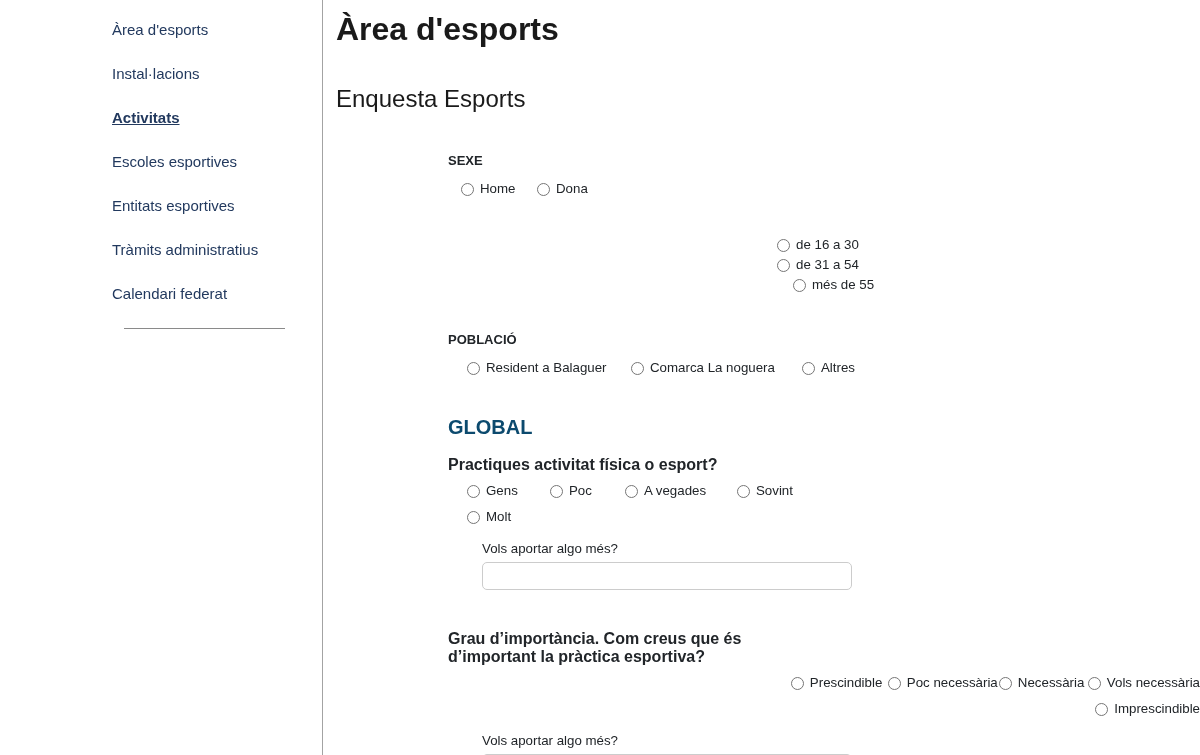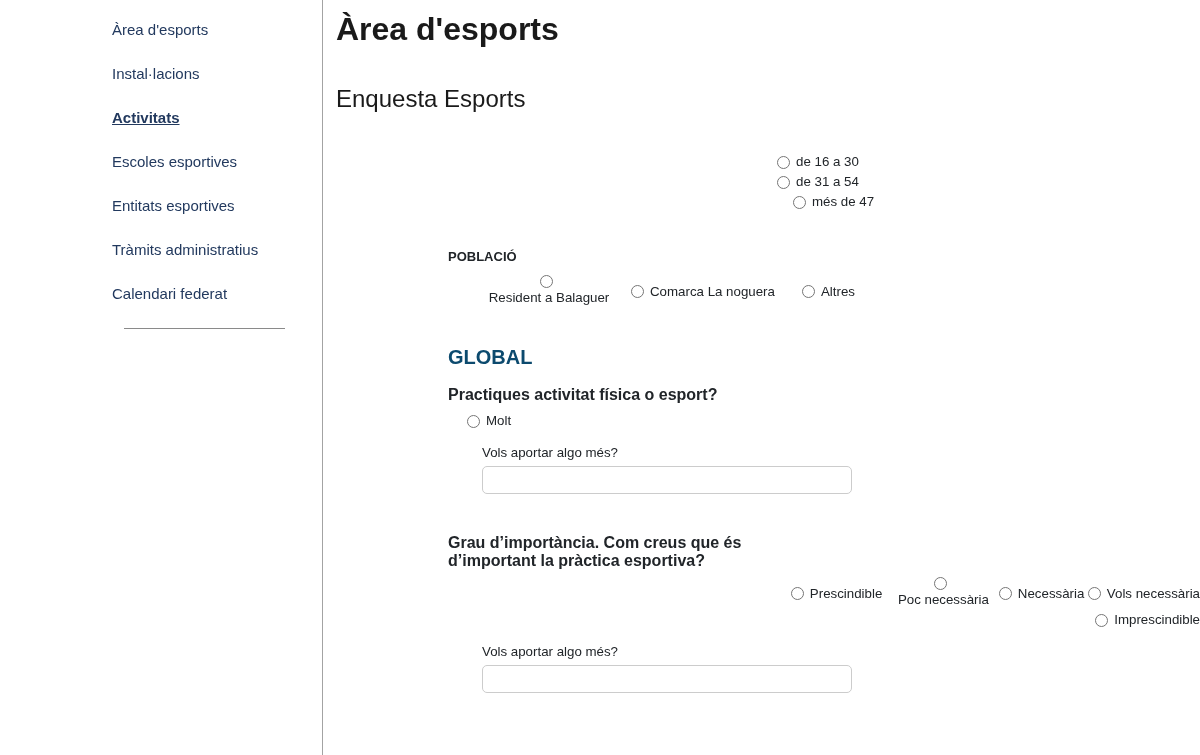--- a/index.html
+++ b/index.html
@@ -75,21 +75,21 @@
     font-size: 13px;
     font-weight: 700;
     color: #212529;
     line-height: 18px;
     margin-bottom: 9px;
   }
   .opts {
     display: flex;
     align-items: center;
   }
-  .opts.row2 { }
+  .opts.row2 { margin-top: 6px; }
   .opt {
     display: inline-flex;
     align-items: center;
     font-size: 13.3px;
     line-height: 20px;
     color: #212529;
     cursor: pointer;
   }
   .opt input[type="radio"] {
     appearance: none;
@@ -104,21 +104,21 @@
   }
 
   
   .g-sexe .opts { padding-left: 13px; }
   .g-sexe .opt:nth-child(1) { min-width: 76px; }
 
   .g-edat .opts { padding-left: 19px; flex-direction: column; }
   .g-edat .opt:nth-child(1), .g-edat .opt:nth-child(2) { min-width: 113px; }
 
   .g-pob .opts { padding-left: 19px; }
-  .g-pob .opt:nth-child(1) { min-width: 164px; flex-direction: column; }
+  .g-pob .opt:nth-child(1) { min-width: 164px; }
   .g-pob .opt:nth-child(2) { min-width: 171px; }
 
   .global-heading {
     font-size: 20px;
     font-weight: 700;
     color: #0c4a6e;
     line-height: 27px;
     margin: 30px 0 15px 0;
   }
 
@@ -132,21 +132,21 @@
     margin-bottom: 7px;
     max-width: 372px;
   }
   .q1 .opts { padding-left: 19px; }
   .q1 .opts.row1 .opt:nth-child(1) { min-width: 83px; }
   .q1 .opts.row1 .opt:nth-child(2) { min-width: 75px; }
   .q1 .opts.row1 .opt:nth-child(3) { min-width: 112px; }
 
   .q2 .opts { padding-left: 6px; justify-content: flex-end; }
   .q2 .opts.row1 .opt:nth-child(1) { min-width: 97px; }
-  .q2 .opts.row1 .opt:nth-child(2) { min-width: 111px; flex-direction: column; }
+  .q2 .opts.row1 .opt:nth-child(2) { min-width: 111px; }
   .q2 .opts.row1 .opt:nth-child(3) { min-width: 89px; }
 
   .comment {
     margin: 13px 0 0 34px;
   }
   .comment-label {
     font-size: 13.3px;
     color: #212529;
     line-height: 18px;
     margin-bottom: 4px;
@@ -179,34 +179,47 @@
 </nav>
 
 <div class="vdivider"></div>
 
 <main class="main">
   <h1 class="page-title">Àrea d'esports</h1>
   <h2 class="survey-title">Enquesta Esports</h2>
 
   <form class="survey-form">
 
+    <div class="group g-sexe">
+      <div class="glabel">SEXE</div>
+      <div class="opts">
+        <label class="opt">
+          <input type="radio" name="sexe" style="">
+          <span>Home</span>
+        </label>
+        <label class="opt">
+          <input type="radio" name="sexe" style="">
+          <span>Dona</span>
+        </label>
+      </div>
+    </div>
 
     <div class="group g-edat">
       <div class="opts">
         <label class="opt">
           <input type="radio" name="edat" style="">
           <span>de 16 a 30</span>
         </label>
         <label class="opt">
           <input type="radio" name="edat" style="">
           <span>de 31 a 54</span>
         </label>
         <label class="opt">
           <input type="radio" name="edat" style="">
-          <span>més de 47</span>
+          <span>més de 55</span>
         </label>
       </div>
     </div>
 
     <div class="group g-pob">
       <div class="glabel">POBLACIÓ</div>
       <div class="opts">
         <label class="opt">
           <input type="radio" name="poblacio" style="">
           <span>Resident a Balaguer</span>
@@ -219,20 +232,38 @@
           <input type="radio" name="poblacio" style="">
           <span>Altres</span>
         </label>
       </div>
     </div>
 
     <div class="global-heading">GLOBAL</div>
 
     <div class="question q1">
       <div class="qlabel">Practiques activitat física o esport?</div>
+      <div class="opts row1">
+        <label class="opt">
+          <input type="radio" name="q1" style="">
+          <span>Gens</span>
+        </label>
+        <label class="opt">
+          <input type="radio" name="q1" style="">
+          <span>Poc</span>
+        </label>
+        <label class="opt">
+          <input type="radio" name="q1" style="">
+          <span>A vegades</span>
+        </label>
+        <label class="opt">
+          <input type="radio" name="q1" style="">
+          <span>Sovint</span>
+        </label>
+      </div>
       <div class="opts row2">
         <label class="opt">
           <input type="radio" name="q1" style="">
           <span>Molt</span>
         </label>
       </div>
       <div class="comment">
         <div class="comment-label">Vols aportar algo més?</div>
         <input class="comment-input" type="text" value="" style="">
       </div>

